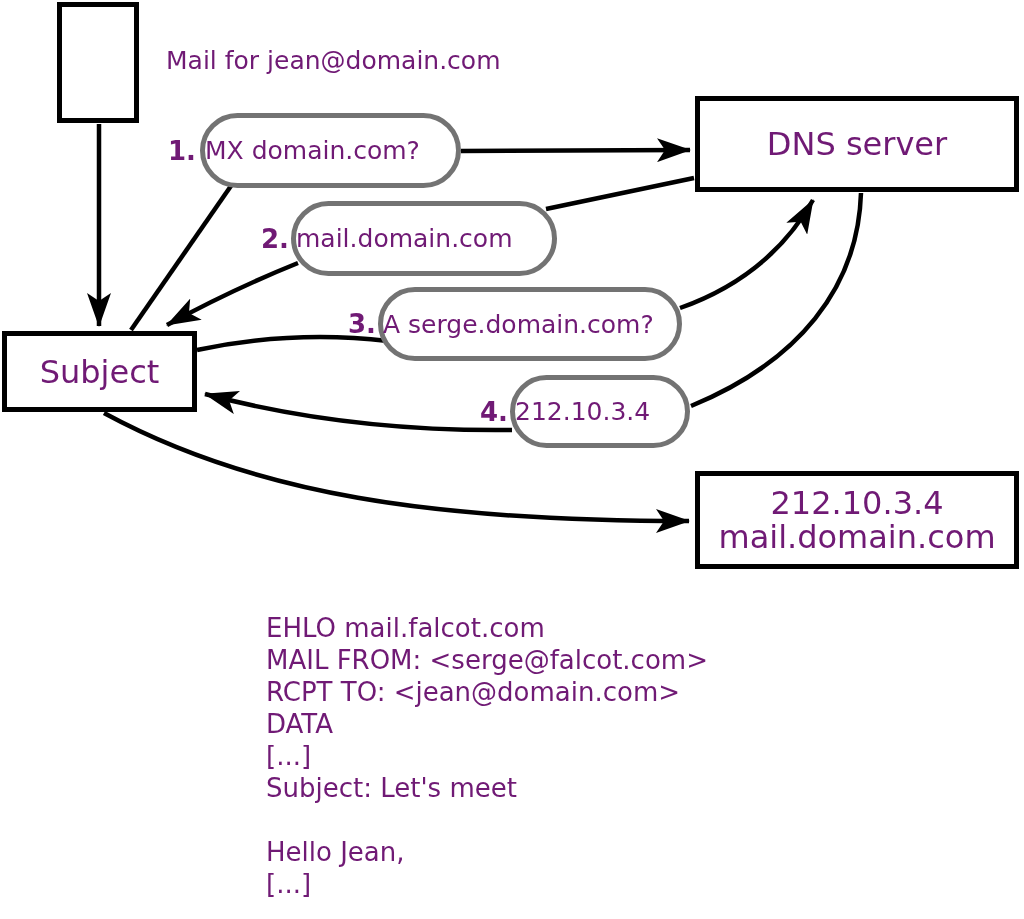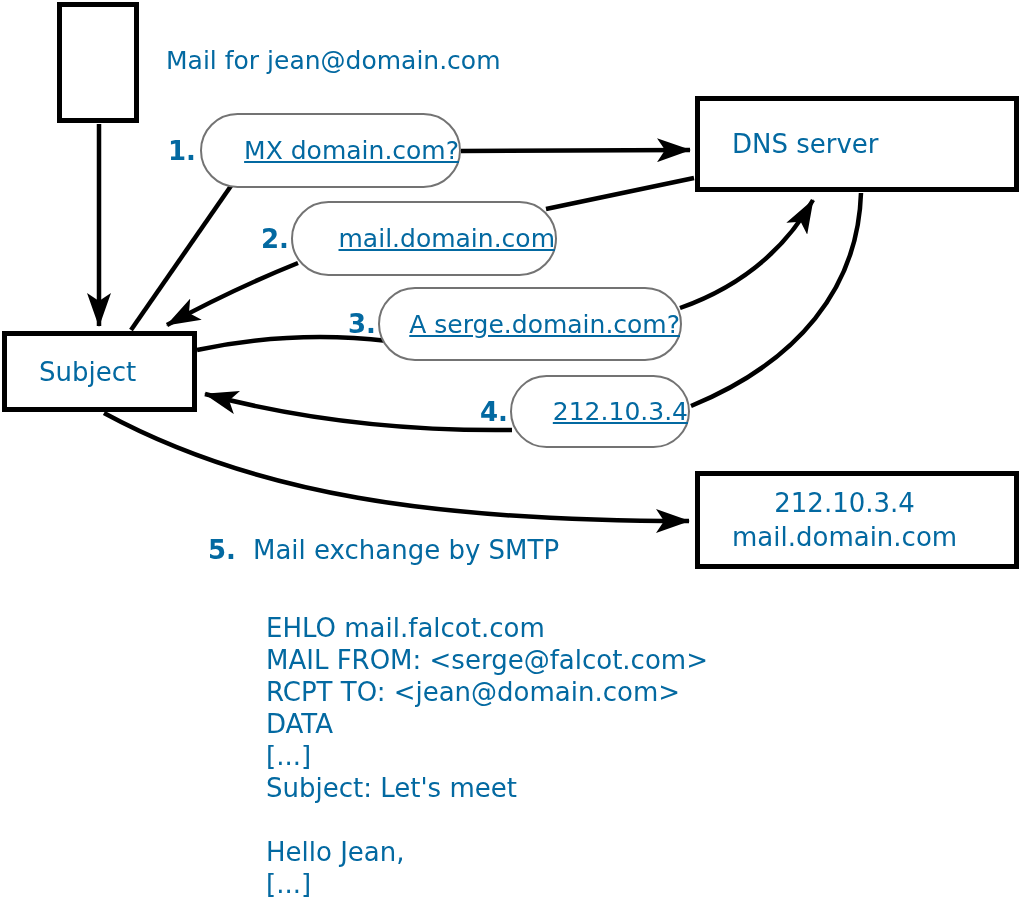--- a/index.html
+++ b/index.html
@@ -1,50 +1,49 @@
 <!DOCTYPE html>
 <html><head>
 <meta charset="utf-8">
 <style>
   html, body { margin: 0; padding: 0; background: #ffffff; }
   .canvas {
     position: relative;
     width: 1024px;
     height: 919px;
     background: #ffffff;
-    color: #0369a1;
+    color: #701a75;
     font-family: "DejaVu Sans", "Liberation Sans", sans-serif;
     overflow: hidden;
   }
   svg.arrow-layer { position: absolute; left: 0; top: 0; }
   .arrow { fill: none; stroke: #000000; stroke-width: 4.5px; }
   .node {
     position: absolute;
     box-sizing: border-box;
     border: 5px solid #000000;
     background: #ffffff;
     display: flex;
     align-items: center;
+    justify-content: center;
     text-align: center;
-    font-size: 26px;
+    font-size: 32px;
     line-height: 34px;
-    padding-left: 32px;
   }
   .pill {
     position: absolute;
     box-sizing: border-box;
-    border: 2px solid #737373;
+    border: 5px solid #737373;
     background: #ffffff;
     border-radius: 40px;
     display: flex;
     align-items: center;
-    justify-content: flex-end;
+    justify-content: flex-start;
     text-align: center;
     font-size: 25px;
-    text-decoration: underline;
   }
   .stepnum {
     position: absolute;
     font-weight: bold;
     font-size: 26px;
     text-align: right;
     display: flex;
     align-items: center;
     justify-content: flex-end;
   }
@@ -129,23 +128,20 @@
   </div>
   <div class="pill" style="left:510px; top:375px; width:180px; height:73px;">
     <span>212.10.3.4</span>
   </div>
 
   <div class="stepnum" style="left:136px; top:113px; width:60px; height:75px;">1.</div>
   <div class="stepnum" style="left:229px; top:201px; width:60px; height:75px;">2.</div>
   <div class="stepnum" style="left:316px; top:287px; width:60px; height:74px;">3.</div>
   <div class="stepnum" style="left:448px; top:375px; width:60px; height:73px;">4.</div>
 
-  <div class="step5-line">
-    <span class="num">5.</span><span class="lbl">Mail exchange by SMTP</span>
-  </div>
 
   <pre class="smtp">EHLO mail.falcot.com
 MAIL FROM: &lt;serge@falcot.com&gt;
 RCPT TO: &lt;jean@domain.com&gt;
 DATA
 [...]
 Subject: Let's meet
 
 Hello Jean,
 [...]

